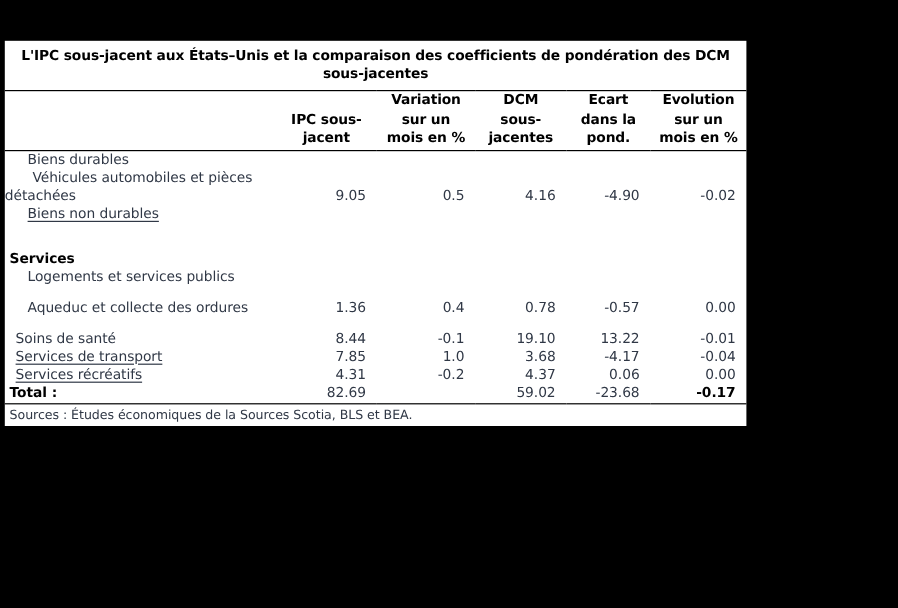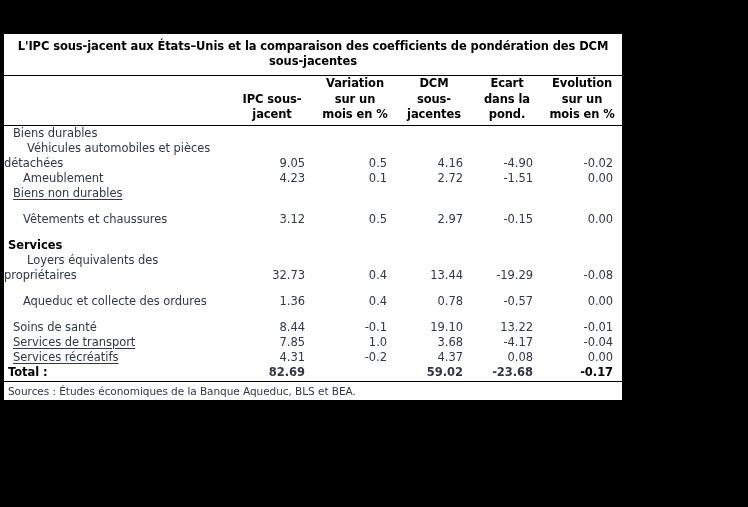--- a/index.html
+++ b/index.html
@@ -72,21 +72,21 @@
     padding-right: 2px;
     white-space: nowrap;
   }
   td.num {
     text-align: right;
     padding-right: 9px;
     white-space: nowrap;
   }
 
   tr.r-bold td { font-weight: bold; color: #000000; }
-  tr.r-group td.lbl { padding-left: 9px; }
+  tr.r-group td.lbl { padding-left: 19px; }
   tr.r-item td.lbl { padding-left: 19px; }
   tr.r-plain td.lbl { padding-left: 9px; }
 
   .u { text-decoration: underline; text-underline-offset: 2px; text-align: center; }
 
   
   td.lbl.wrap2 {
     white-space: normal;
     position: relative;
   }
@@ -95,21 +95,21 @@
 
   tr.spacer td { height: 11px; line-height: 11px; font-size: 0; }
 
   tr.total td {
     font-weight: bold;
     color: #000000;
     border-bottom: 1.4px solid #000000;
     padding-bottom: 1px;
     margin-top: 42px;
   }
-  tr.total td.num.muted { font-weight: bold; color: #303846; }
+  tr.total td.num.muted { font-weight: normal; color: #303846; }
 
   .src-cell {
     padding: 2px 0 2px 4px;
     font-size: 10.5px;
     line-height: 14px;
     color: #303846;
     text-align: left;
     letter-spacing: -0.05px;
   }
 </style>
@@ -174,68 +174,49 @@
           <td class="lbl wrap2">
             <span class="wrap-line1">Véhicules automobiles et pièces</span>
             <span class="wrap-line2">détachées</span>
           </td>
           <td class="num" style="padding-top: 15px;">9.05</td>
           <td class="num" style="padding-top: 15px;">0.5</td>
           <td class="num" style="padding-top: 15px;">4.16</td>
           <td class="num" style="padding-top: 15px;">-4.90</td>
           <td class="num" style="padding-top: 15px;">-0.02</td>
         </tr>
-        <tr class="r-item">
-          <td class="lbl"><span>Ameublement</span></td>
-          <td class="num">4.23</td>
-          <td class="num">0.1</td>
-          <td class="num">2.72</td>
-          <td class="num">-1.51</td>
-          <td class="num">0.00</td>
-        </tr>
         <tr class="r-group">
           <td class="lbl"><span class="u">Biens non durables</span></td>
           <td class="num"></td>
           <td class="num"></td>
           <td class="num"></td>
           <td class="num"></td>
           <td class="num"></td>
         </tr>
         <tr class="spacer">
           <td colspan="6"></td>
         </tr>
-        <tr class="r-item">
-          <td class="lbl"><span>Vêtements et chaussures</span></td>
-          <td class="num">3.12</td>
-          <td class="num">0.5</td>
-          <td class="num">2.97</td>
-          <td class="num">-0.15</td>
-          <td class="num">0.00</td>
-        </tr>
         <tr class="spacer">
           <td colspan="6"></td>
         </tr>
         <tr class="r-bold">
           <td class="lbl"><span>Services</span></td>
           <td class="num"></td>
           <td class="num"></td>
           <td class="num"></td>
           <td class="num"></td>
           <td class="num"></td>
         </tr>
-        <tr class="r-item2">
-          <td class="lbl wrap2">
-            <span class="wrap-line1">Loyers équivalents des</span>
-            <span class="wrap-line2">propriétaires</span>
-          </td>
-          <td class="num" style="padding-top: 15px;">32.73</td>
-          <td class="num" style="padding-top: 15px;">0.4</td>
-          <td class="num" style="padding-top: 15px;">13.44</td>
-          <td class="num" style="padding-top: 15px;">-19.29</td>
-          <td class="num" style="padding-top: 15px;">-0.08</td>
+        <tr class="r-group">
+          <td class="lbl"><span>Logements et services publics</span></td>
+          <td class="num"></td>
+          <td class="num"></td>
+          <td class="num"></td>
+          <td class="num"></td>
+          <td class="num"></td>
         </tr>
         <tr class="spacer">
           <td colspan="6"></td>
         </tr>
         <tr class="r-item">
           <td class="lbl"><span>Aqueduc et collecte des ordures</span></td>
           <td class="num">1.36</td>
           <td class="num">0.4</td>
           <td class="num">0.78</td>
           <td class="num">-0.57</td>
@@ -258,32 +239,32 @@
           <td class="num">1.0</td>
           <td class="num">3.68</td>
           <td class="num">-4.17</td>
           <td class="num">-0.04</td>
         </tr>
         <tr class="r-plain">
           <td class="lbl"><span class="u">Services récréatifs</span></td>
           <td class="num">4.31</td>
           <td class="num">-0.2</td>
           <td class="num">4.37</td>
-          <td class="num">0.08</td>
+          <td class="num">0.06</td>
           <td class="num">0.00</td>
         </tr>
       </tbody>
 
     <tfoot>
       <tr class="total">
         <td class="lbl">Total :</td>
         <td class="num muted">82.69</td>
         <td class="num muted"></td>
         <td class="num muted">59.02</td>
         <td class="num muted">-23.68</td>
         <td class="num">-0.17</td>
       </tr>
       <tr>
-        <td class="src-cell" colspan="6">Sources : Études économiques de la Banque Aqueduc, BLS et BEA.</td>
+        <td class="src-cell" colspan="6">Sources : Études économiques de la Sources Scotia, BLS et BEA.</td>
       </tr>
     </tfoot>
   </table>
 </div>
 
 </body></html>

